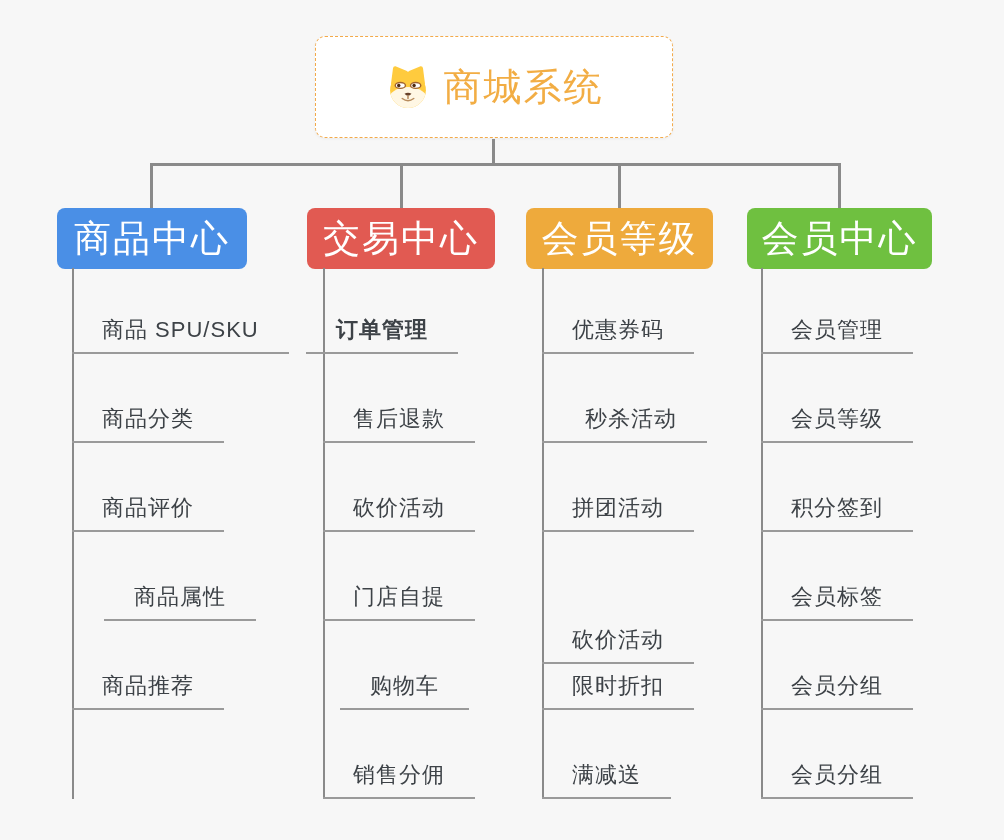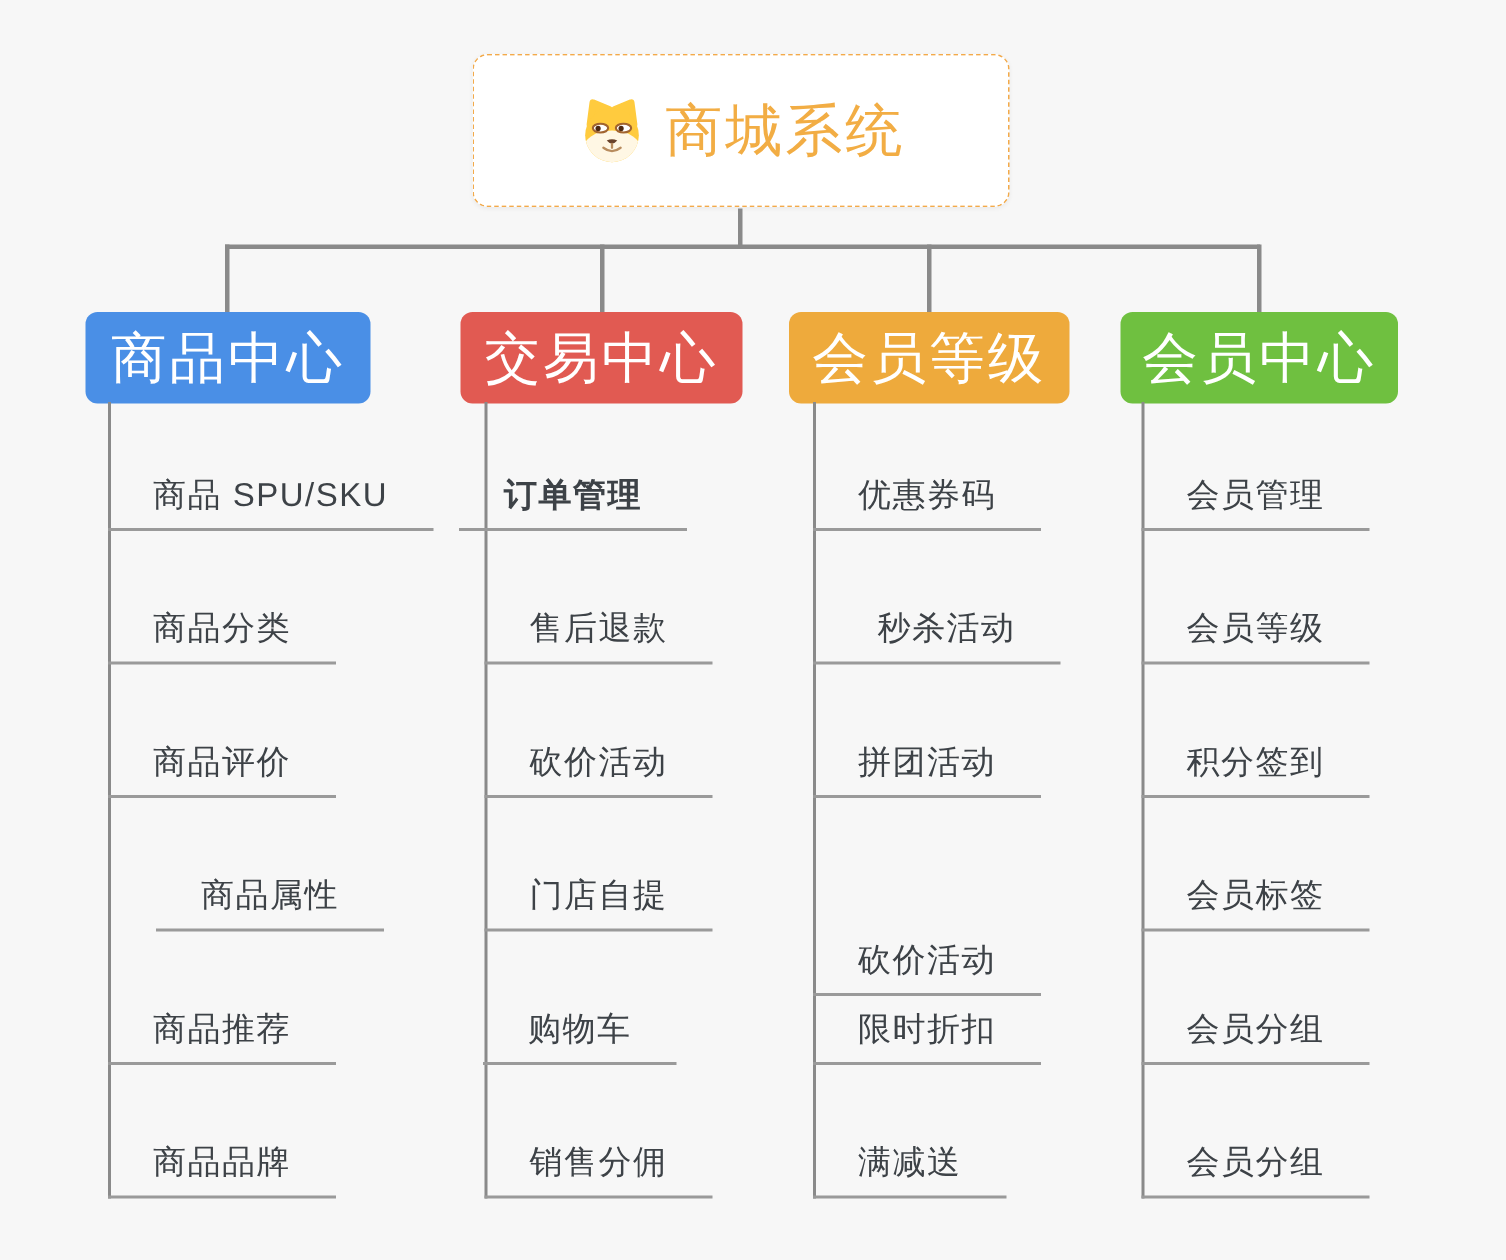--- a/index.html
+++ b/index.html
@@ -113,26 +113,25 @@
   <div class="vline" style="left:72px;top:268px;height:531px;"></div>
   <div class="vline" style="left:323px;top:268px;height:531px;"></div>
   <div class="vline" style="left:542px;top:268px;height:531px;"></div>
   <div class="vline" style="left:761px;top:268px;height:531px;"></div>
 
 <div class="leaf" style="left: 72px; top: 309px;">商品 SPU/SKU</div>
     <div class="leaf" style="left: 72px; top: 398px;">商品分类</div>
     <div class="leaf" style="left: 72px; top: 487px;">商品评价</div>
     <div class="leaf" style="left: 72px; top: 576px; margin-left: 32px;">商品属性</div>
     <div class="leaf" style="left: 72px; top: 665px;">商品推荐</div>
-    <div class="leaf" style="left: 72px; top: 754px;">商品品牌</div>
     <div class="leaf" style="left: 306px; top: 309px; font-weight: bold;">订单管理</div>
     <div class="leaf" style="left: 323px; top: 398px;">售后退款</div>
     <div class="leaf" style="left: 323px; top: 487px;">砍价活动</div>
     <div class="leaf" style="left: 323px; top: 576px;">门店自提</div>
-    <div class="leaf" style="left: 322px; top: 665px;">购物车</div>
+    <div class="leaf" style="left: 340px; top: 665px;">购物车</div>
     <div class="leaf" style="left: 323px; top: 754px;">销售分佣</div>
     <div class="leaf" style="left: 542px; top: 309px;">优惠券码</div>
     <div class="leaf" style="left: 542px; top: 398px; padding-left: 43px;">秒杀活动</div>
     <div class="leaf" style="left: 542px; top: 487px;">拼团活动</div>
     <div class="leaf" style="left: 542px; top: 576px; margin-top: 43px;">砍价活动</div>
     <div class="leaf" style="left: 542px; top: 665px;">限时折扣</div>
     <div class="leaf" style="left: 542px; top: 754px;">满减送</div>
     <div class="leaf" style="left: 761px; top: 309px;">会员管理</div>
     <div class="leaf" style="left: 761px; top: 398px;">会员等级</div>
     <div class="leaf" style="left: 761px; top: 487px;">积分签到</div>

